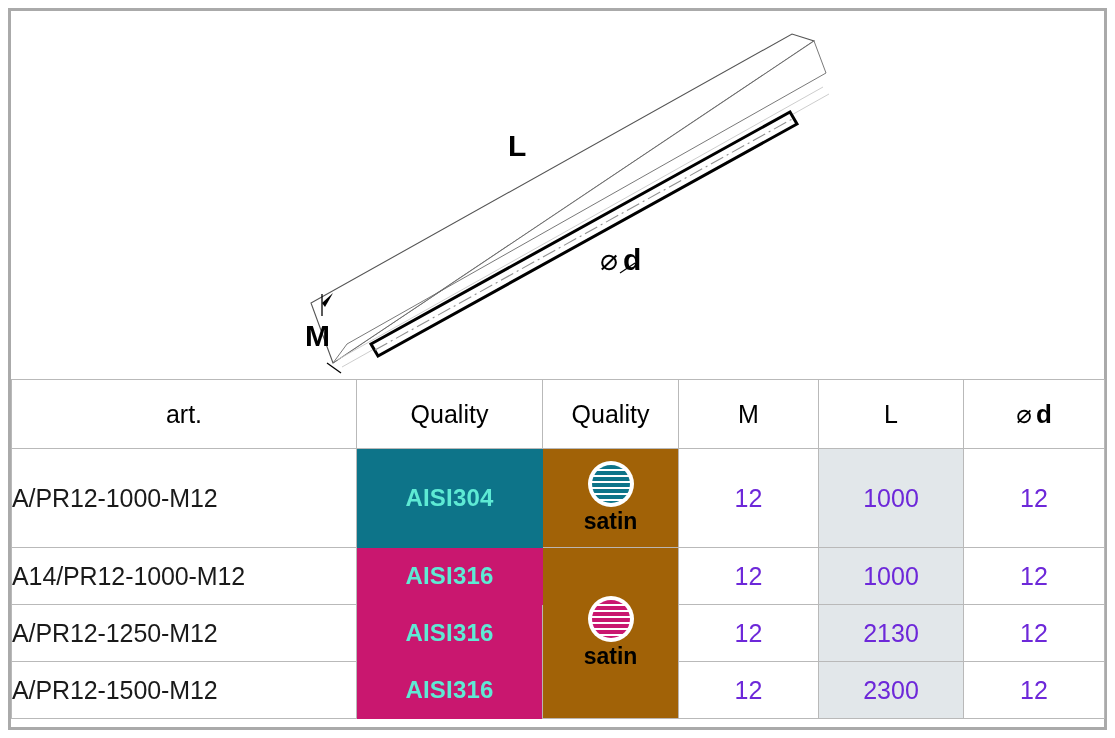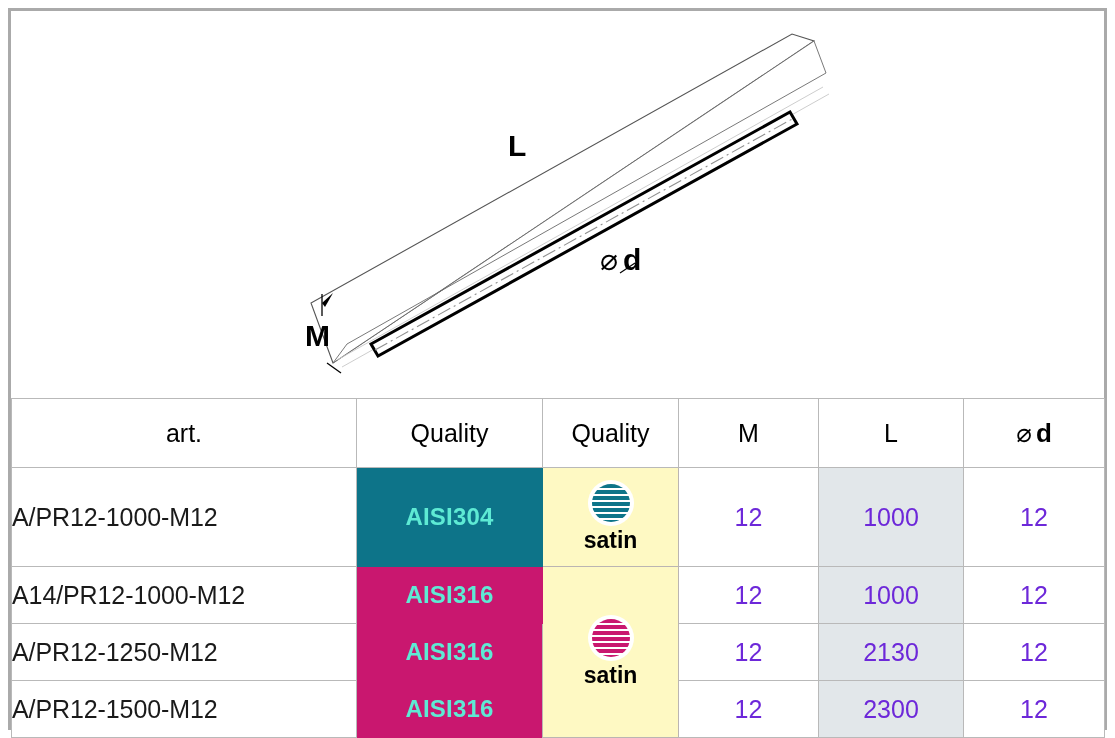--- a/index.html
+++ b/index.html
@@ -44,21 +44,21 @@
   }
   .lbl-L{left:497px;top:120px;font-size:30px;}
   .lbl-M{left:294px;top:310px;font-size:30px;}
   .lbl-d{left:589px;top:234px;font-size:29px;}
   .lbl-d .dia{font-weight:normal;font-size:30px;}
   .lbl-d .dd{font-weight:bold;font-size:30px;margin-left:5px;}
 
   
   .tbl{
     position:absolute;
-    left:0;top:387px;
+    left:0;top:368px;
     width:1093px;height:334px;
     border-collapse:collapse;
     table-layout:fixed;
     background:#ffffff;
   }
   .tbl td,.tbl th{
     border:1px solid #b9b9b9;
     padding:0;
     margin:0;
     text-align:center;
@@ -99,21 +99,21 @@
   td.qual{
     font-size:24px;
     font-weight:bold;
     color:#5eead4;
     letter-spacing:0.2px;
   }
   td.qual.teal{background:#0d7489;border-color:#0d7489;}
   td.qual.magenta{background:#c9176f;border-color:#c9176f;}
 
   td.fin{
-    background:#fef9c3;
+    background:#a16207;
     border-color:#bbb5b2;
     padding:0;
   }
   td.num{
     font-size:25px;
     color:#6d28d9;
     background:#ffffff;
   }
   td.num.lcol{background:#e2e7ea;}
 

